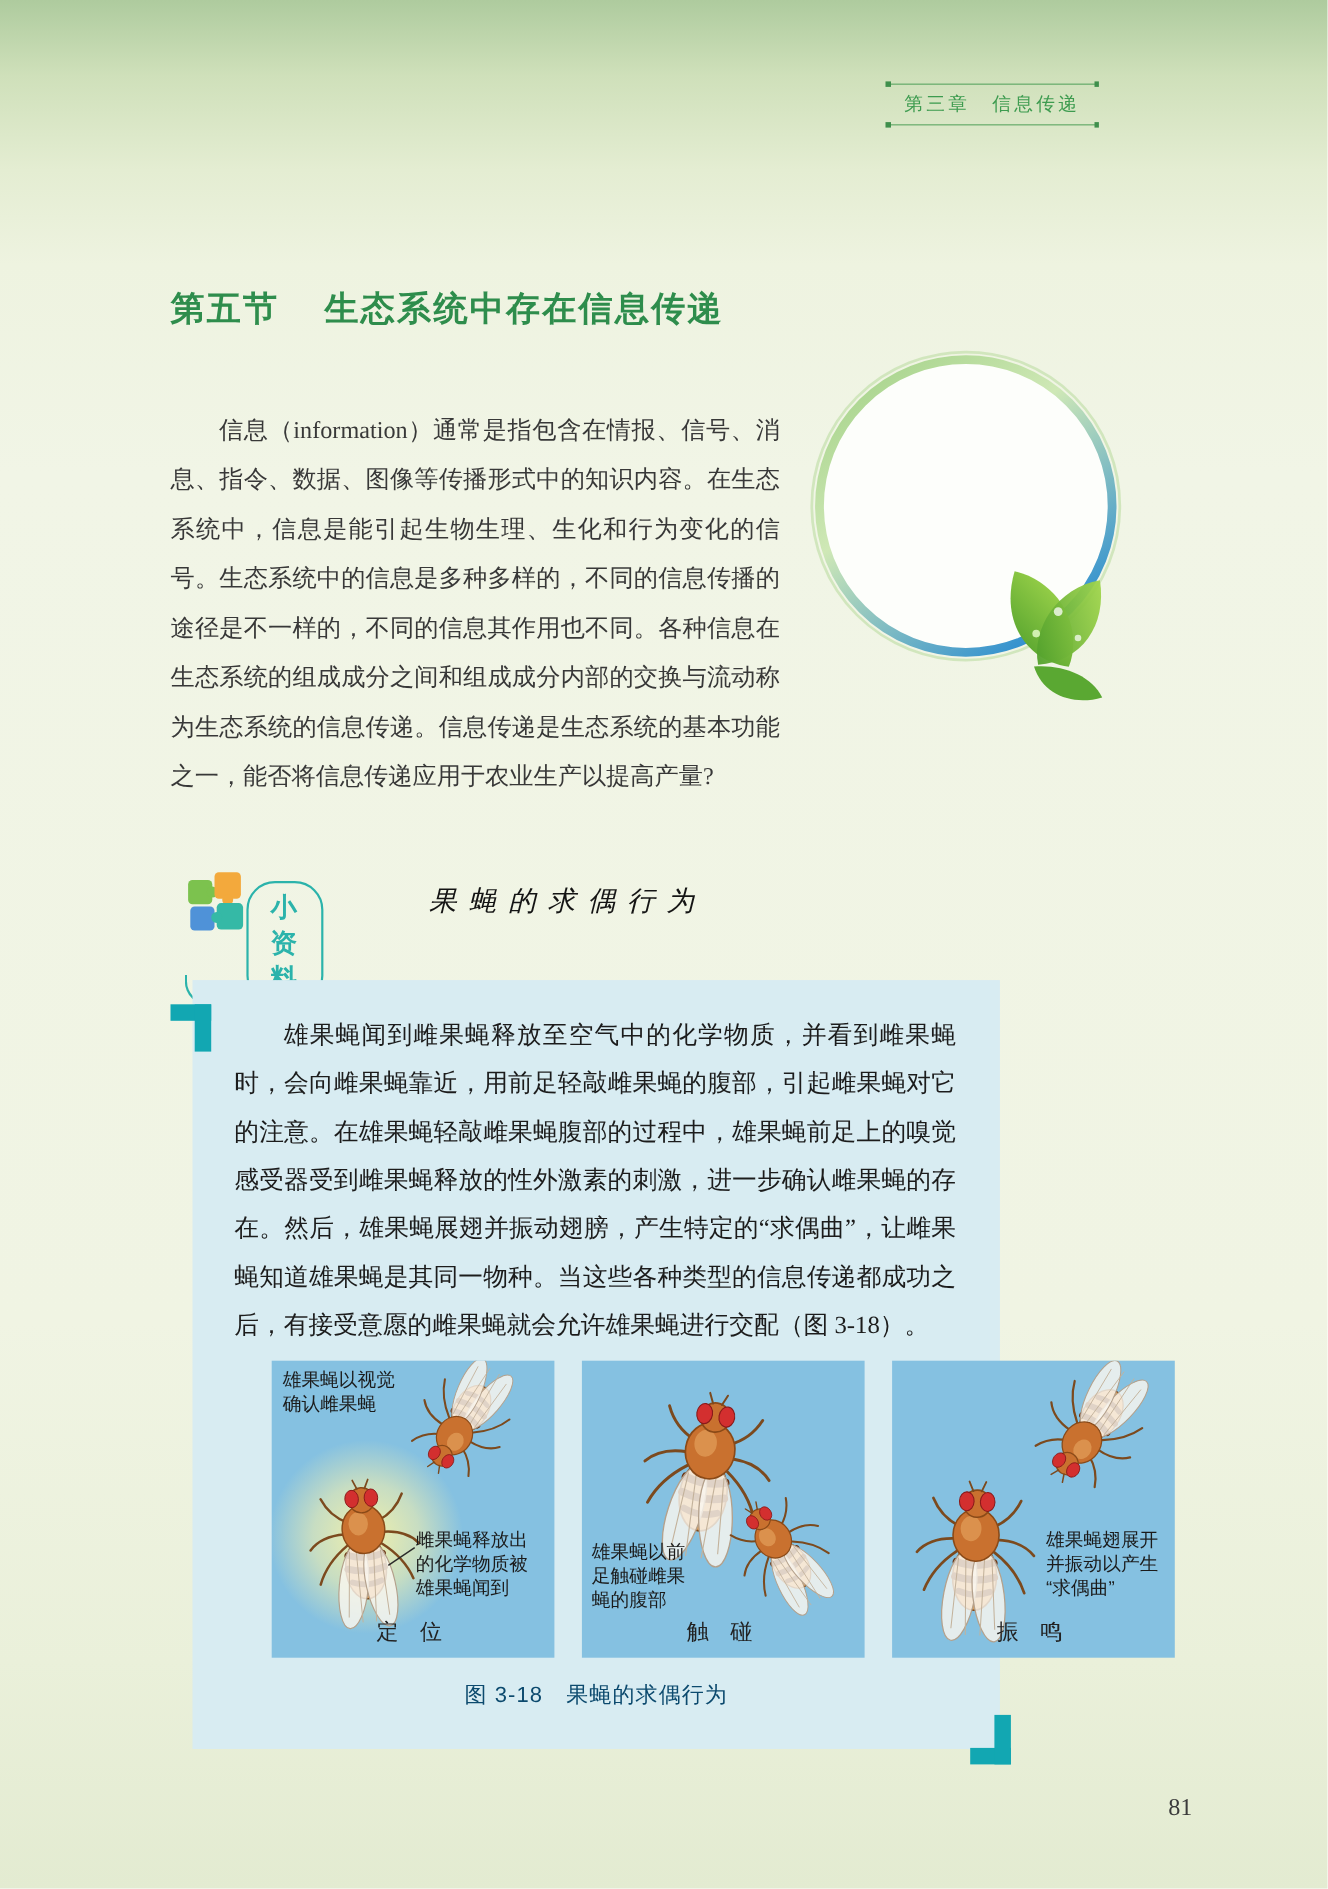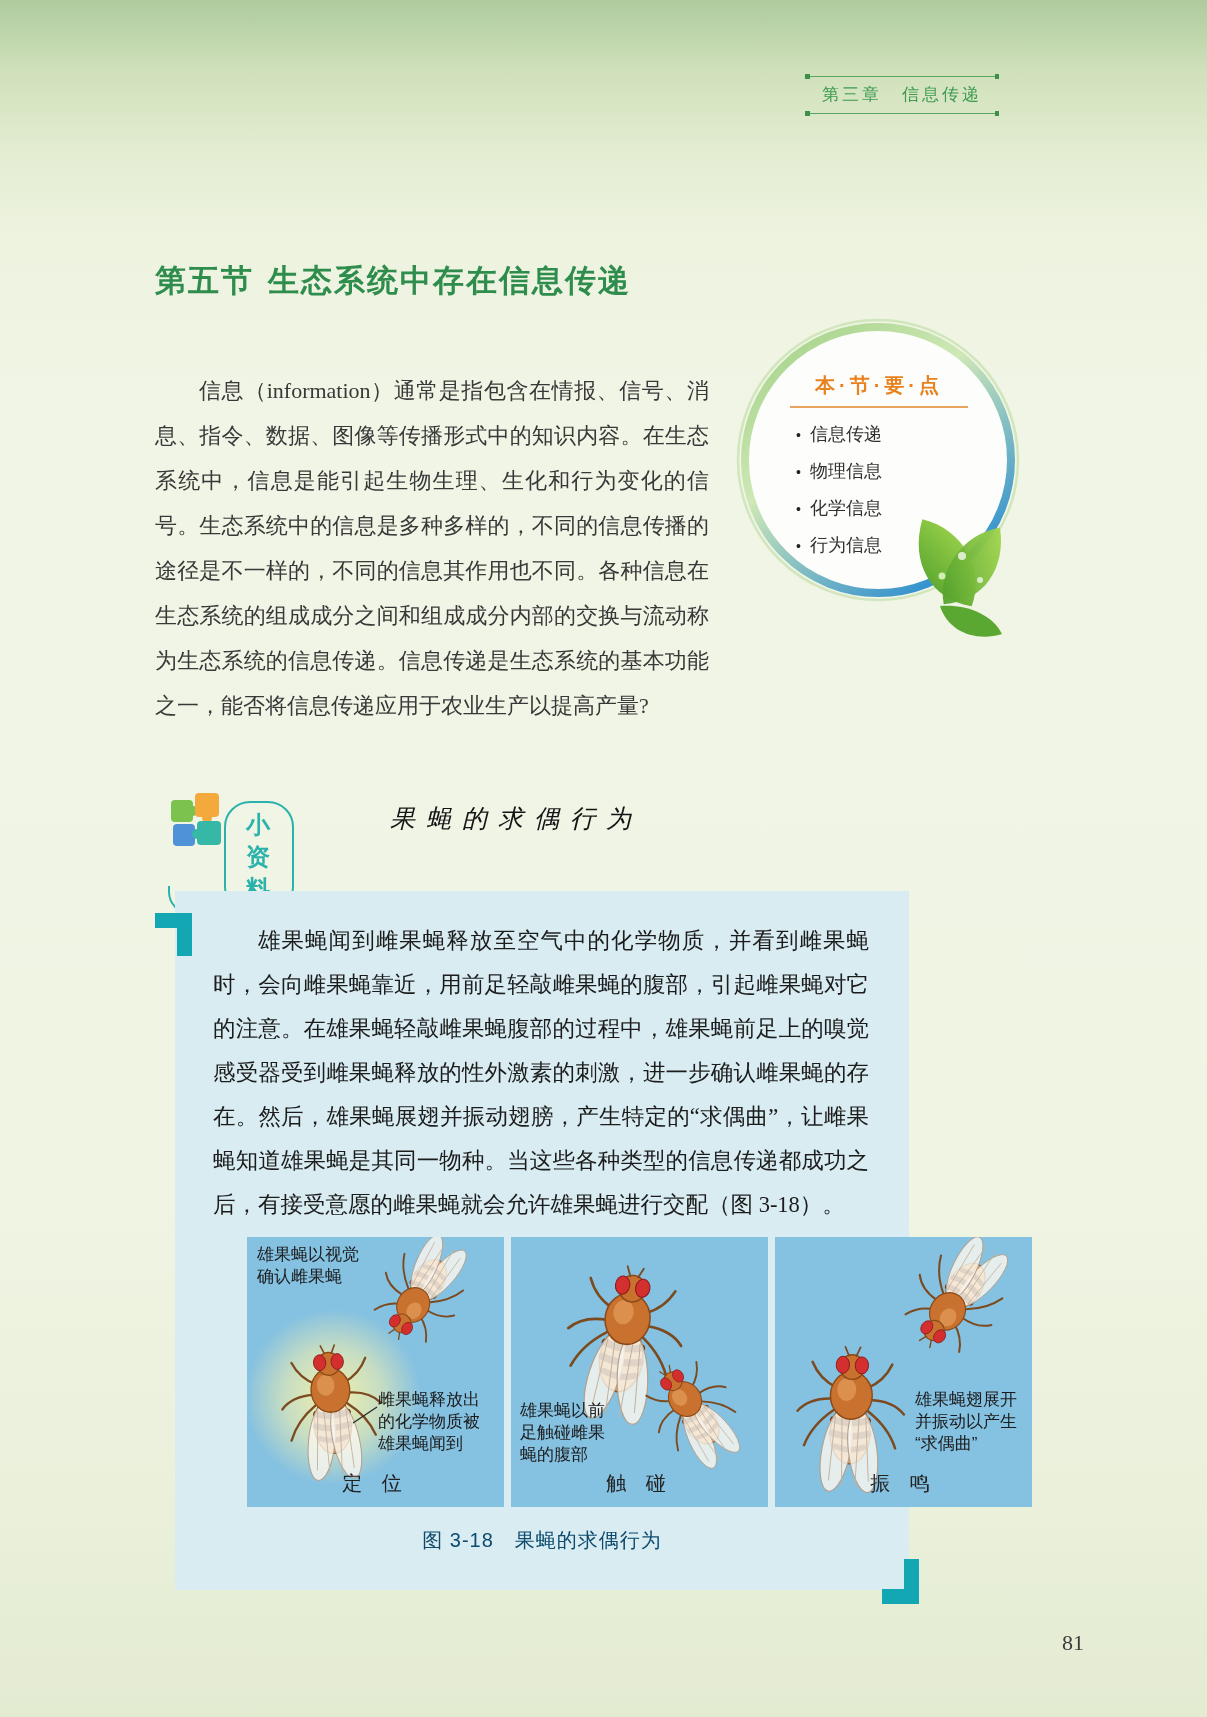--- a/index.html
+++ b/index.html
@@ -20,21 +20,21 @@
   }
   
   .chapter-header{position:absolute;left:806px;top:76px;width:192px;text-align:center;}
   .ch-rule{position:relative;height:0;border-top:1.6px solid #5aa562;}
   .ch-rule::before,.ch-rule::after{content:"";position:absolute;top:-3px;width:4.5px;height:4.5px;background:#3f8f4c;}
   .ch-rule::before{left:-1px;}
   .ch-rule::after{right:-1px;}
   .ch-text{font-family:"Liberation Sans",sans-serif;font-size:17px;color:#3d9b4f;letter-spacing:3px;padding:6px 0 7px;}
   
   .section-title{position:absolute;left:155px;top:260px;font-size:31px;font-weight:bold;color:#2e8d4c;letter-spacing:2px;}
-  .section-title .num{margin-right:14px;}
+  .section-title .num{margin-right:41px;}
   
   .intro{position:absolute;left:155px;top:368px;width:836px;font-size:22px;line-height:45px;color:#383838;text-align:justify;text-indent:2em;}
   .intro .float-spacer{float:right;width:282px;height:318px;}
   
   .keypoints{position:absolute;left:728px;top:308px;width:320px;height:340px;}
   .keypoints svg{position:absolute;left:0;top:0;overflow:visible;}
   .kp-content{position:absolute;left:62px;top:64px;width:178px;font-family:"Liberation Sans",sans-serif;}
   .kp-title{color:#e8821e;font-weight:bold;font-size:20px;letter-spacing:4px;text-align:center;padding-bottom:7px;border-bottom:2px solid #e8a35e;}
   .kp-list{list-style:none;margin:14px 0 0 6px;padding:0;font-size:18px;color:#303030;}
   .kp-list li{margin:13px 0;}
@@ -49,21 +49,21 @@
     border-bottom:2.5px solid #2bb3ab;border-left:2.5px solid #2bb3ab;border-bottom-left-radius:22px;}
   .resource-heading{position:absolute;left:390px;top:802px;font-size:25px;letter-spacing:11px;color:#141414;font-style:italic;}
   
   .note-box{position:absolute;left:175px;top:891px;width:734px;height:699px;background:#d8ecf2;}
   .corner-tl{position:absolute;left:-20px;top:22px;width:22px;height:28px;
     border-top:15px solid #12a7b2;border-right:15px solid #12a7b2;}
   .corner-br{position:absolute;right:-10px;bottom:-14px;width:22px;height:30px;
     border-bottom:15px solid #12a7b2;border-right:15px solid #12a7b2;}
   .note-text{margin:28px 40px 0 38px;font-size:22.5px;line-height:44px;color:#1c1c1c;text-align:justify;text-indent:2em;}
   
-  .panels{position:absolute;left:38px;top:346px;display:flex;gap:7px;padding-left:34px;}
+  .panels{position:absolute;left:38px;top:346px;display:flex;gap:25px;padding-left:34px;}
   .panel{position:relative;width:257px;height:270px;background:#85c1e1;font-family:"Liberation Sans",sans-serif;}
   .panel svg{position:absolute;left:0;top:0;}
   .plabel{position:absolute;font-size:17px;line-height:22px;color:#1b1b1b;}
   .plabel span{display:block;}
   .pcaption{position:absolute;bottom:10px;left:0;width:100%;text-align:center;font-size:20px;letter-spacing:7px;color:#222;margin-top:23px;}
   .fig-caption{position:absolute;top:636px;left:0;width:100%;text-align:center;
     font-family:"Liberation Sans",sans-serif;font-size:20px;letter-spacing:1px;color:#0c4a6e;}
   
   .page-number{position:absolute;left:1036px;top:1630px;width:48px;text-align:right;font-size:22px;color:#3b3b3b;}
   .defs-holder{position:absolute;width:0;height:0;overflow:hidden;}
@@ -133,29 +133,20 @@
       <circle cx="150" cy="152" r="133" fill="none" stroke="url(#ringGrad)" stroke-width="8"></circle>
       <g transform="translate(222,238)">
         <path d="M2 64 C -34 46 -44 4 -18 -34 C 18 -12 26 34 2 64 Z" fill="url(#leafG1)" transform="rotate(-18)"></path>
         <path d="M8 58 C 46 46 60 8 44 -30 C 8 -14 -6 28 8 58 Z" fill="url(#leafG1)" transform="rotate(14)" opacity="0.95"></path>
         <path d="M-10 60 C 16 58 42 68 52 88 C 26 96 -2 86 -10 60 Z" fill="#5aa832"></path>
         <circle cx="12" cy="10" r="4" fill="#ffffff" opacity="0.75"></circle>
         <circle cx="30" cy="34" r="3" fill="#ffffff" opacity="0.7"></circle>
         <circle cx="-8" cy="30" r="3.5" fill="#eaffd0" opacity="0.8"></circle>
       </g>
     </svg>
-    <div class="kp-content">
-      <div class="kp-title">本·节·要·点</div>
-      <ul class="kp-list">
-        <li><span class="dot">•</span><span>信息传递</span></li>
-        <li><span class="dot">•</span><span>物理信息</span></li>
-        <li><span class="dot">•</span><span>化学信息</span></li>
-        <li><span class="dot">•</span><span>行为信息</span></li>
-      </ul>
-    </div>
   </div>
 
   <div class="resource-badge">
     <svg class="badge-icon" width="54" height="58" viewBox="0 0 54 58">
       <rect x="1" y="8" width="22" height="22" rx="4" fill="#7cc24e"></rect>
       <circle cx="23" cy="19" r="5" fill="#7cc24e"></circle>
       <rect x="25" y="1" width="24" height="24" rx="4" fill="#f3a93c"></rect>
       <circle cx="37" cy="26" r="5" fill="#f3a93c"></circle>
       <rect x="3" y="32" width="22" height="22" rx="4" fill="#4f92d8"></rect>
       <rect x="27" y="29" width="24" height="24" rx="4" fill="#35b9a6"></rect>

